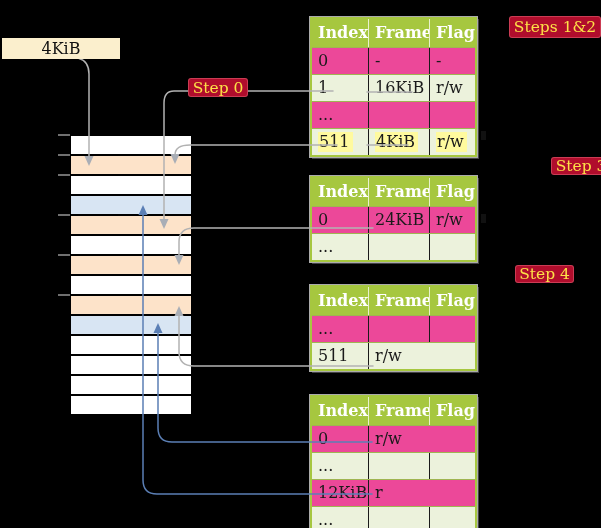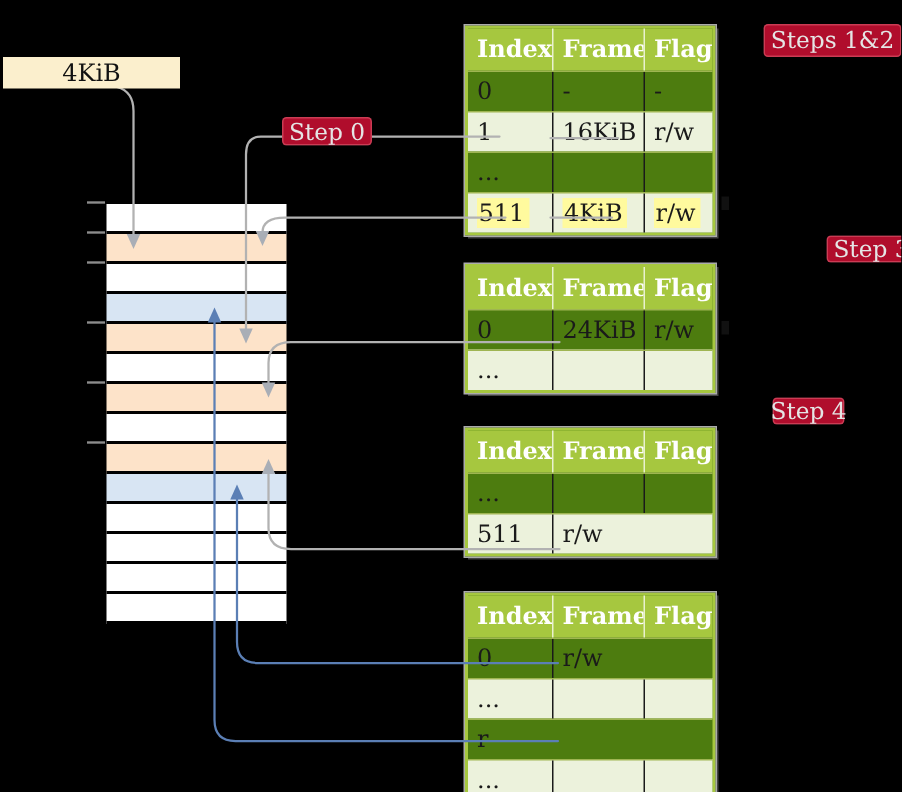--- a/index.html
+++ b/index.html
@@ -8,32 +8,32 @@
     font-family:"DejaVu Serif","Liberation Serif",serif;
   }
   .abs{position:absolute;}
   
   #page-size-box{
     left:2px;top:38px;width:118px;height:21px;background:#FBEFCD;color:#111;
     display:flex;align-items:center;justify-content:center;font-size:16px;z-index:4;
   }
   
   .badge{
-    background:#B00D2C;color:#e5e5e5;border:1px solid rgba(255,150,160,.35);
+    background:#B00D2C;color:#fde047;border:1px solid rgba(255,150,160,.35);
     border-radius:3px;display:flex;align-items:center;justify-content:center;
     font-size:15.5px;z-index:4;box-sizing:border-box;white-space:nowrap;
   }
   
   #memory-stack{left:70px;top:136px;width:120px;z-index:1;border:1px solid #000;}
   .mem-cell{position:absolute;left:0;width:120px;height:19px;border-bottom:2px solid #000;box-sizing:content-box;}
   
   .ptable{
     position:absolute;left:310px;width:167px;z-index:2;box-sizing:border-box;
     border:2px solid #A6C73F;outline:1px solid #ABABAB;
-    box-shadow:2px 2px 0 rgba(150,150,150,.45);background:#4d7c0f;
+    box-shadow:2px 2px 0 rgba(150,150,150,.45);background:#ec4899;
   }
   .thead{display:grid;grid-template-columns:56px 61px auto;height:28px;background:#A6C73F;}
   .thead .hcell{
     color:#fff;font-weight:bold;font-size:16px;line-height:28px;padding-left:6px;
     border-left:1px solid rgba(255,255,255,.75);overflow:hidden;
   }
   .thead .hcell:first-child{border-left:none;}
   .trow{display:grid;grid-template-columns:56px 61px auto;height:26px;border-top:1px solid #9FB552;}
   .trow:first-of-type{border-top:none;}
   .tcell{
@@ -51,21 +51,21 @@
 </head>
 <body>
 
 <div id="canvas">
 
   <div id="page-size-box" class="abs">4KiB</div>
 
   <div class="badge abs" style="left:509px;top:16px;width:92px;height:22px;">Steps 1&amp;2</div>
   <div class="badge abs" style="left:188px;top:40px;width:60px;height:19px;margin-top:38px;">Step 0</div>
   <div class="badge abs" style="left:519px;top:157px;width:60px;height:18px;margin-left:32px;">Step 3</div>
-  <div class="badge abs" style="left:515px;top:265px;width:48px;height:18px;">Step 4</div>
+  <div class="badge abs" style="left:515px;top:265px;width:59px;height:18px;">Step 4</div>
 
   <div id="memory-stack" class="abs" style="height: 278px;">
       <div class="mem-cell" style="top: -1px; height: 18px; background: rgb(255, 255, 255);"></div>
       <div class="mem-cell" style="top: 19px; height: 18px; background: rgb(253, 227, 201);"></div>
       <div class="mem-cell" style="top: 39px; height: 18px; background: rgb(255, 255, 255);"></div>
       <div class="mem-cell" style="top: 59px; height: 18px; background: rgb(216, 229, 243);"></div>
       <div class="mem-cell" style="top: 79px; height: 18px; background: rgb(253, 227, 201);"></div>
       <div class="mem-cell" style="top: 99px; height: 18px; background: rgb(255, 255, 255);"></div>
       <div class="mem-cell" style="top: 119px; height: 18px; background: rgb(253, 227, 201);"></div>
       <div class="mem-cell" style="top: 139px; height: 18px; background: rgb(255, 255, 255);"></div>
@@ -146,20 +146,21 @@
       <div class="trow">
         <div class="tcell">0</div>
         <div class="tcell">r/w</div>
       </div>
       <div class="trow shade">
         <div class="tcell">...</div>
         <div class="tcell"></div>
         <div class="tcell"></div>
       </div>
       <div class="trow">
+        <div class="tcell">12KiB</div>
         <div class="tcell">r</div>
       </div>
       <div class="trow shade">
         <div class="tcell">...</div>
         <div class="tcell"></div>
         <div class="tcell"></div>
       </div>
     </div>
 
   <div class="row-marker abs" style="left:481px;top:131px;"></div>

